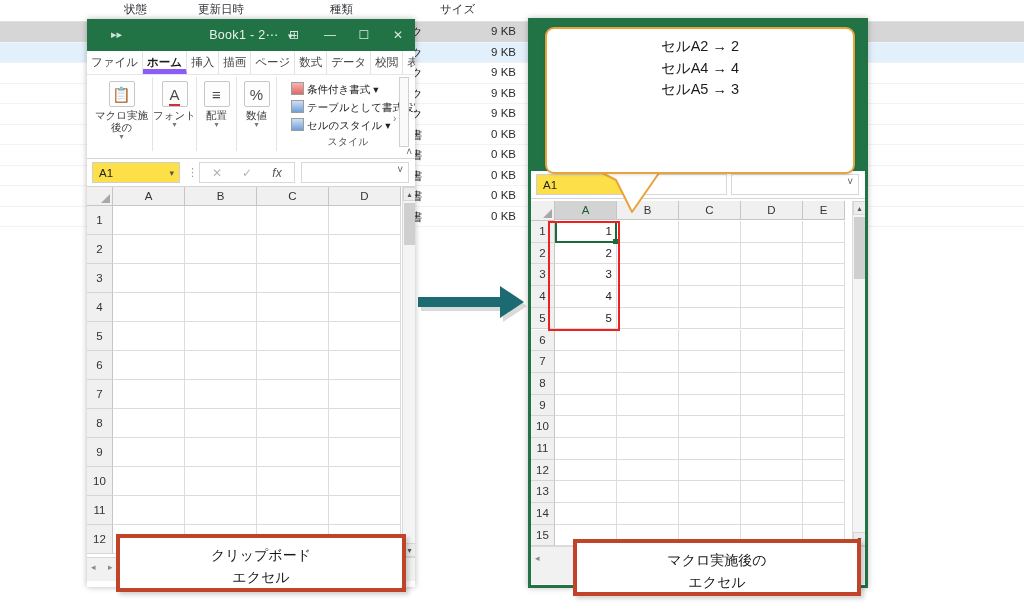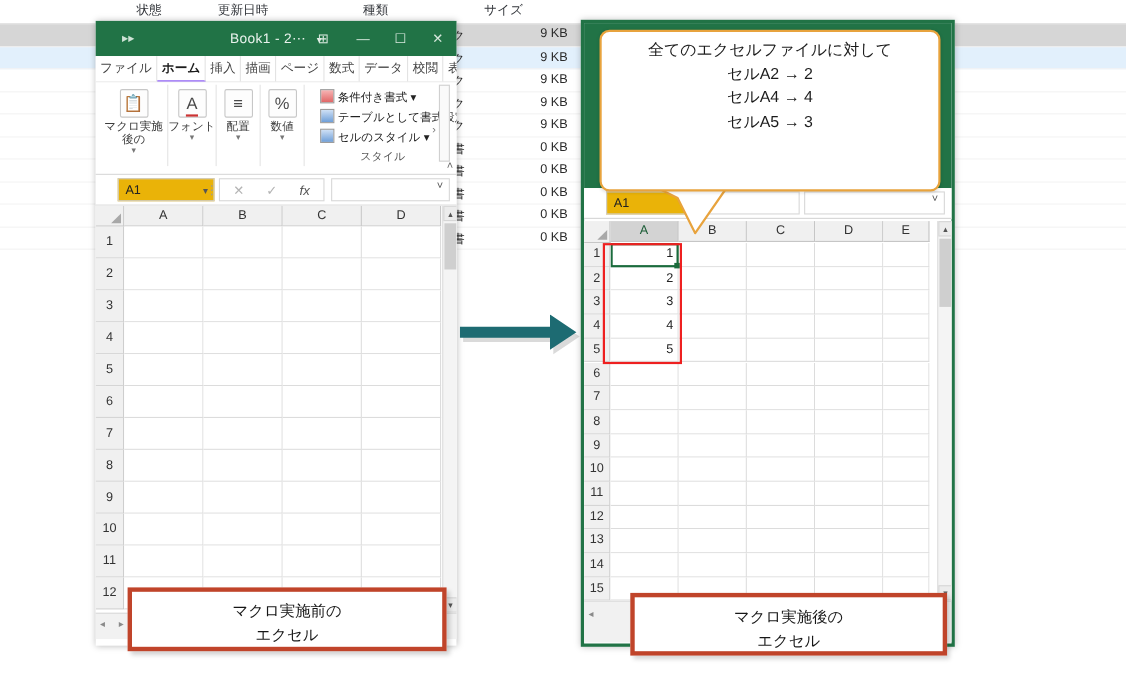--- a/index.html
+++ b/index.html
@@ -58,21 +58,21 @@
   .xl-tabs {
     position:absolute; left:0; width:100%; height:24px;
     background:#ffffff; border-bottom:1px solid #e6e6e6;
     white-space:nowrap; overflow:hidden;
   }
   .xl-tab {
     display:inline-block; height:24px; line-height:23px;
     font-size:11.5px; color:#444; padding:0 4px;
     border-right:1px solid #e3e3e3;
   }
-  .xl-tab.active { color:#1c1c1c; border-bottom:2px solid #8b5cf6; font-weight:bold; }
+  .xl-tab.active { color:#1c1c1c; border-bottom:6px solid #8b5cf6; font-weight:bold; }
 
   
   .xl-ribbon {
     position:absolute; left:0; width:100%; height:84px;
     background:#ffffff; border-bottom:1px solid #d4d4d4;
     overflow:hidden;
   }
   .rgrp {
     position:absolute; top:2px; height:74px;
     border-right:1px solid #e4e4e4; text-align:center;
@@ -108,22 +108,22 @@
     position:absolute; right:2px; top:2px; width:10px; height:70px;
     border:1px solid #d0d0d0; background:#fafafa;
   }
 
   
   .xl-fbar {
     position:absolute; left:0; width:100%; height:28px;
     background:#ffffff; border-bottom:1px solid #d4d4d4;
   }
   .namebox {
-    position:absolute; left:20px; top:3px; height:21px; width:88px;
-    border:1px solid #cfcfcf; background:#eab308;
+    position:absolute; left:5px; top:3px; height:21px; width:88px;
+    border:1px solid #cfcfcf; background:#fde047;
     font-size:11.5px; color:#222; line-height:20px; padding-left:6px;
   }
   .namebox .cv { position:absolute; right:5px; top:0; font-size:9px; color:#555; }
   .fb-dots { position:absolute; left:100px; top:7px; font-size:11px; color:#9a9a9a; }
   .fb-btns {
     position:absolute; left:112px; top:3px; height:21px; width:96px;
     border:1px solid #d8d8d8; background:#fff; color:#b4b4b4;
     font-size:12px; line-height:20px; text-align:center;
   }
   .fb-btns span { display:inline-block; width:30px; }
@@ -574,30 +574,29 @@
   <path d="M0 11 L82 11 L82 0 L106 16 L82 32 L82 21 L0 21 Z" fill="#1d6b72"></path>
 </svg>
 
 <svg class="tailsvg" style="left:540px; top:160px; width:200px; height:56px; z-index:30;">
   <path d="M60 0 L128 0 L92 52 L76 20 L60 12 Z" fill="#ffffff" stroke="#e8a33d" stroke-width="2" stroke-linejoin="round"></path>
   <rect x="58" y="-4" width="72" height="8" fill="#ffffff"></rect>
 </svg>
 
 <div class="callout" style="left:545px; top:27px; width:310px; height:147px; z-index:31;">
   <div style="padding-top:7px">
-    <div class="line head">全てのエクセルファイルに対して</div>
     <div class="line">セルA2 → 2</div>
     <div class="line">セルA4 → 4</div>
     <div class="line">セルA5 → 3</div>
   </div>
 </div>
 
 <div class="capbox" style="left:116px; top:534px; width:290px; height:58px; z-index:40;">
   <div style="padding-top:6px">
-    <div class="l">マクロ実施前の</div>
+    <div class="l">クリップボード</div>
     <div class="l">エクセル</div>
   </div>
 </div>
 
 <div class="capbox" style="left:573px; top:539px; width:288px; height:57px; z-index:40;">
   <div style="padding-top:6px">
     <div class="l">マクロ実施後の</div>
     <div class="l">エクセル</div>
   </div>
 </div>

